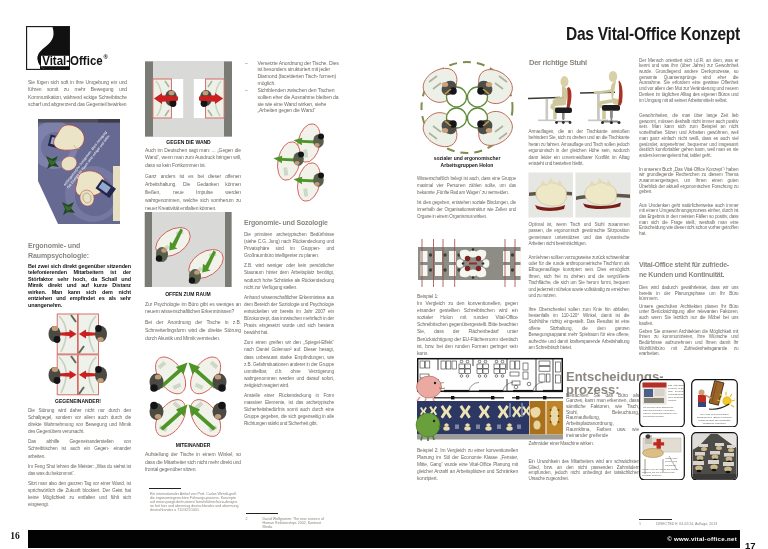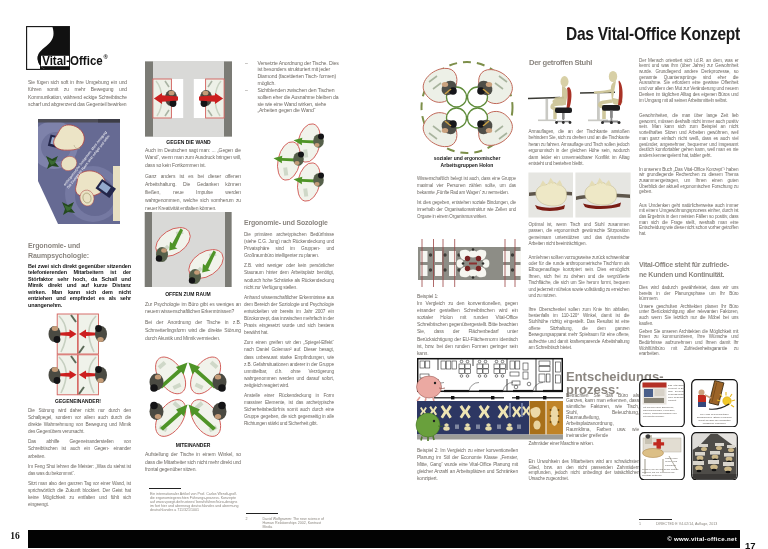--- a/index.html
+++ b/index.html
@@ -630,21 +630,21 @@
 
 <svg class="abs" style="left:414px;top:412px;" width="32" height="30" viewBox="0 0 32 30">
   <circle cx="14" cy="13" r="12" fill="#69a03c" stroke="#3e6a1e" stroke-width="0.5"></circle>
   <circle cx="20" cy="9" r="1.2" fill="#222"></circle>
   <path d="M24,14 q3,1 5,0" stroke="#3e6a1e" stroke-width="0.7" fill="none"></path>
   <path d="M8,24.5 l-1,4 M14,25 l0,4 M19,24 l1,4" stroke="#4e7a28" stroke-width="1.6"></path>
 </svg>
 
 <div class="abs bl" style="left:417px;top:446.5px;width:101px;font-size:4.85px;">Beispiel 2: Im Vergleich zu einer konventionellen Planung im Stil der Economie Klasse „Fenster, Mitte, Gang“ wurde eine Vital-Office Planung mit gleicher Anzahl an Arbeitsplätzen und Schränken konzipiert.</div>
 
-<div class="abs ghead" style="left:529px;top:57.5px;width:120px;font-size:7.6px;letter-spacing:-0.3px;">Der getroffen Stuhl</div>
+<div class="abs ghead" style="left:529px;top:57.5px;width:120px;font-size:7.6px;letter-spacing:-0.3px;">Der richtige Stuhl</div>
 
 <svg class="abs" style="left:526px;top:67px;" width="104" height="57" viewBox="0 0 104 57">
 
   <line x1="2" y1="31.5" x2="34" y2="30.5" stroke="#3a3a34" stroke-width="1.5"></line>
   <rect x="19.5" y="32" width="2.6" height="21" fill="#c9c9c4"></rect>
   <rect x="12" y="52.5" width="18" height="1.6" fill="#c9c9c4"></rect>
 
   <ellipse cx="38.5" cy="14.5" rx="4" ry="5.4" fill="#d8d0a6"></ellipse>
   <path d="M36,19 C40,20 42,22 41.5,28 L40,36 C39.5,38.5 36,39 33,38 L28,36.5 C26,36 26,33 28,32.5 L36,31 Z" fill="#cfc79c"></path>
   <path d="M28,32.5 L38,31.5 L38,29.5 L29,30.6 Z" fill="#c4bc92"></path>

